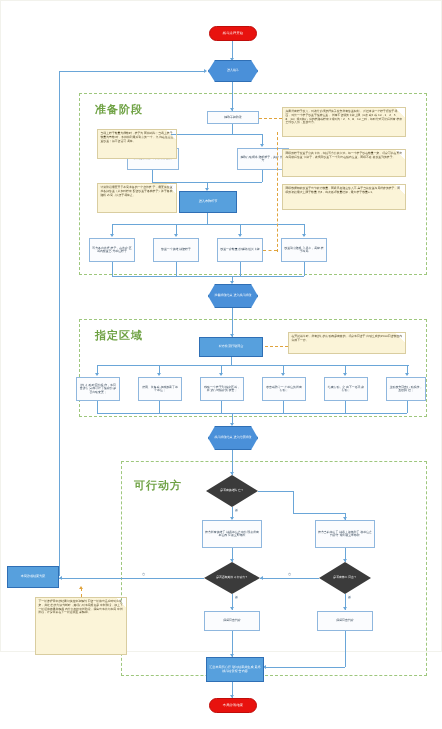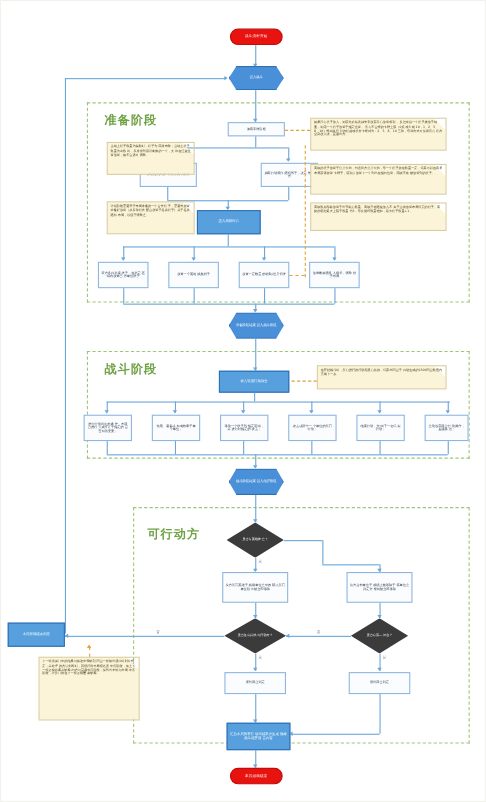--- a/index.html
+++ b/index.html
@@ -3,21 +3,21 @@
 <meta charset="utf-8">
 <style>
   html,body{margin:0;padding:0;}
   body{
     width:442px;height:729px;
     background:#ffffff;
     font-family:"DejaVu Sans","Liberation Sans",sans-serif;
     overflow:hidden;
   }
   #canvas{
-    position:relative;width:442px;height:729px;
+    position:relative;width:442px;height:652px;
     background:#ffffff;
     border:1px solid #f2f2ec;
     box-sizing:border-box;
   }
   
   .node{position:absolute;box-sizing:border-box;display:flex;align-items:center;
         justify-content:center;text-align:center;line-height:1.15;
         overflow:hidden;word-break:break-all;}
   .n-start,.n-end{
     background:#e8120e;color:#ffffff;border-radius:14px;
@@ -79,21 +79,21 @@
 </style>
 </head>
 <body>
 
 <div id="canvas">
 
   <div class="phase" style="left:78px;top:92px;width:348px;height:182px;"></div>
   <div class="phase-title" style="left:94px;top:101px;">准备阶段</div>
 
   <div class="phase" style="left:78px;top:318px;width:348px;height:98px;"></div>
-  <div class="phase-title" style="left:94px;top:327px;">战斗阶段</div>
+  <div class="phase-title" style="left:94px;top:327px;">指定区域</div>
 
   <div class="phase" style="left:120px;top:460px;width:306px;height:215px;"></div>
   <div class="phase-title" style="left:133px;top:477px;">可行动方</div>
 
   <div class="node n-start" style="left:208px;top:25px;width:48px;height:15px;">战斗流程开始</div>
   <div class="ln v" style="left:231px;top:40px;height:18px;"></div>
   <div class="arrow down" style="left:229px;top:57px;"></div>
 
   <div class="node n-hex" style="left:207px;top:59px;width:50px;height:22px;">进入战斗</div>
   <div class="ln v" style="left:231px;top:81px;height:29px;"></div>

